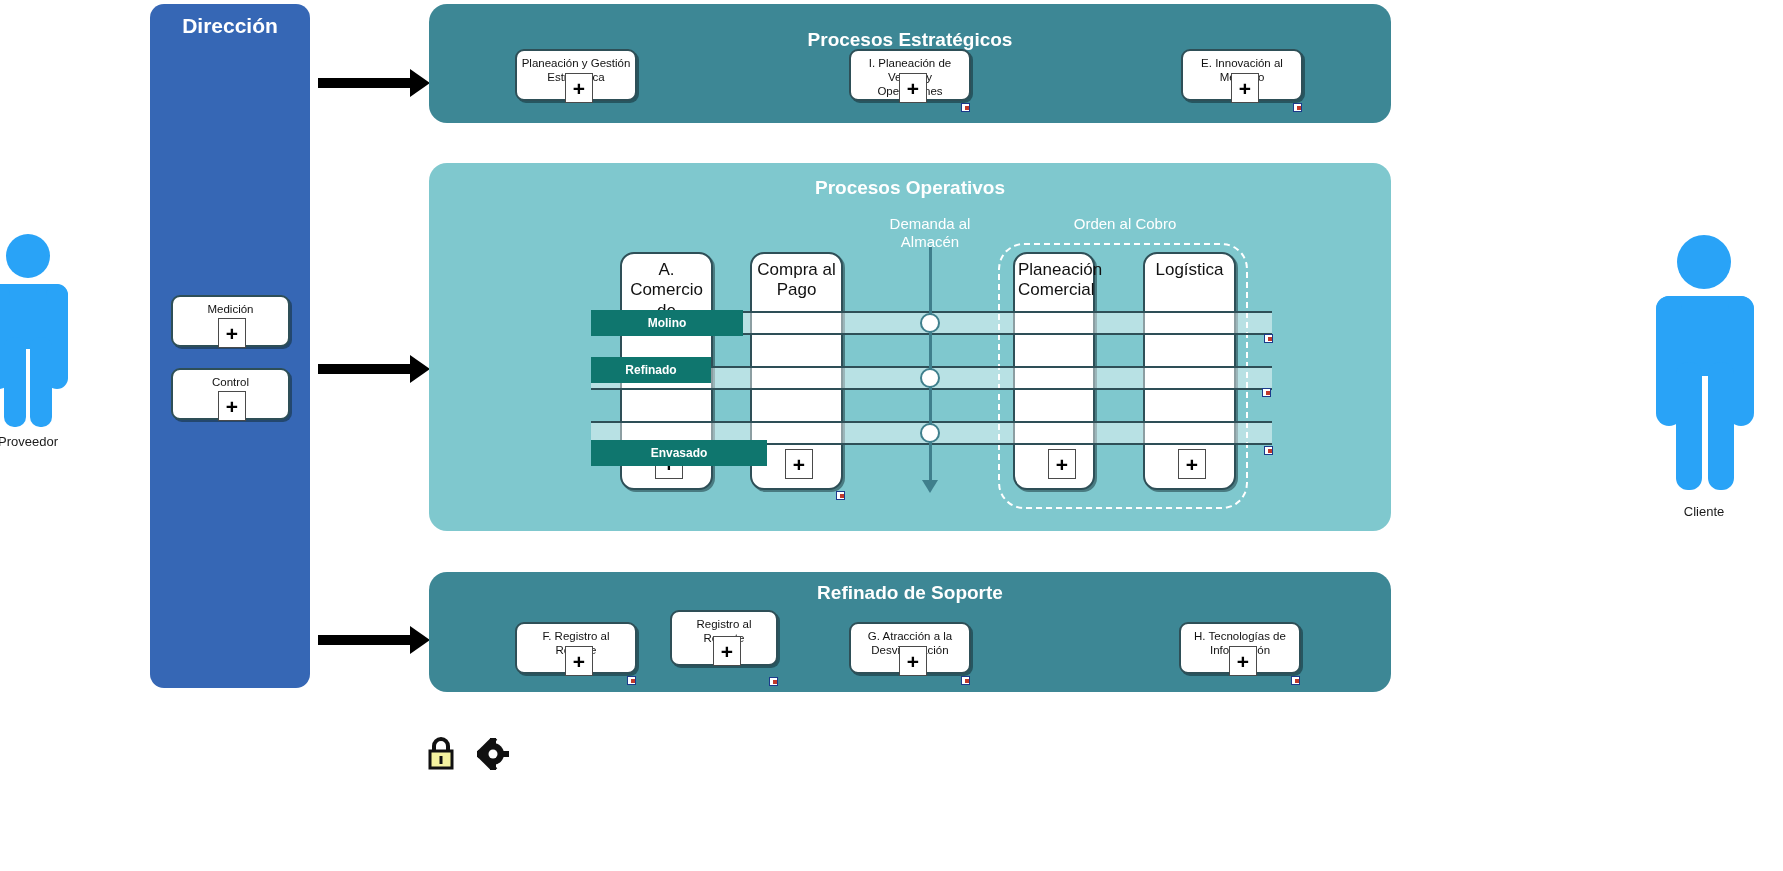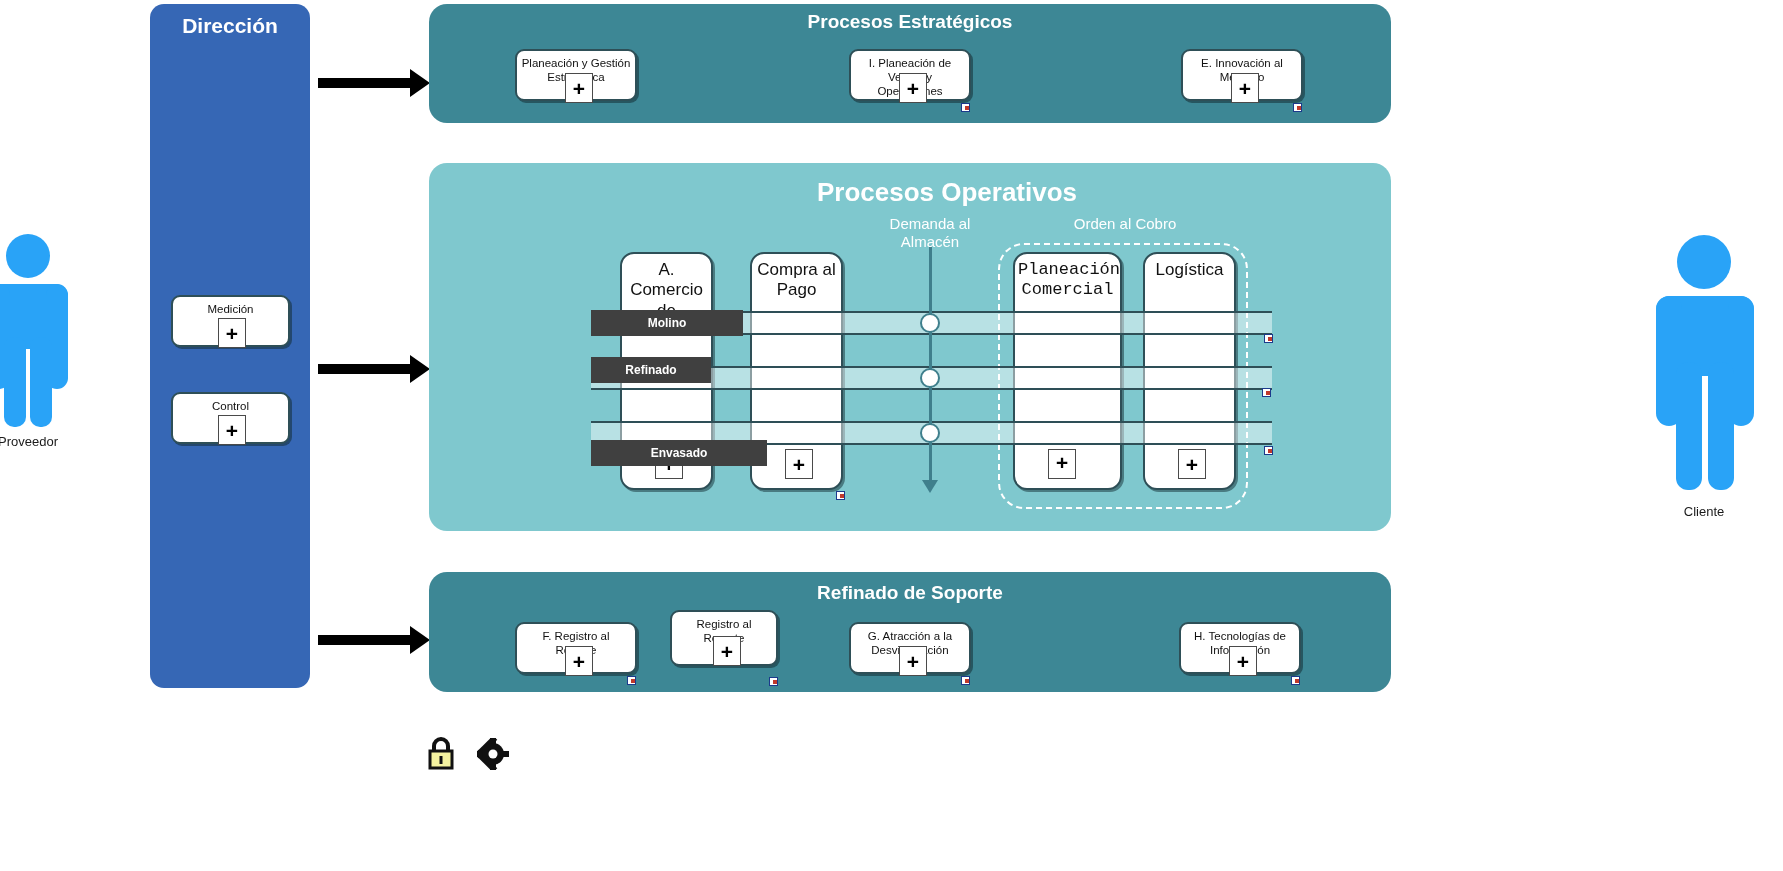--- a/index.html
+++ b/index.html
@@ -50,21 +50,21 @@
   .col{position:absolute;background:#ffffff;border:2px solid #2e4f57;
        border-radius:14px;box-sizing:border-box;
        box-shadow:2px 2px 0 rgba(20,45,52,.5);}
   .col-title{position:absolute;left:3px;right:3px;top:6px;text-align:center;
        font-size:17px;color:#111111;line-height:1.2;}
 
   
   .lane-strip{position:absolute;height:24px;background:rgba(255,255,255,.45);
        border-top:2px solid #2e4f57;border-bottom:2px solid #2e4f57;
        box-sizing:border-box;}
-  .lane-label{position:absolute;height:26px;background:#404040;
+  .lane-label{position:absolute;height:26px;background:#0f766e;
        display:flex;align-items:center;justify-content:center;
        color:#ffffff;font-size:12px;font-weight:bold;box-sizing:border-box;}
 
   
   .vline{position:absolute;width:3px;background:#3f7f8c;}
   .vhead{position:absolute;width:0;height:0;
        border-top:13px solid #3f7f8c;
        border-left:8px solid transparent;border-right:8px solid transparent;}
   .vdot{position:absolute;width:20px;height:20px;border-radius:50%;
        background:#ffffff;border:2px solid #3f7f8c;box-sizing:border-box;}
@@ -105,71 +105,71 @@
 
 <div class="direccion">
   <div class="direccion-title">Dirección</div>
 </div>
 
 <div class="card" style="left:171px;top:295px;width:119px;height:52px;">
   <div class="card-title">Medición</div>
   <div class="plus" style="left:45px;top:21px;">+</div>
 </div>
 
-<div class="card" style="left:171px;top:392px;width:119px;height:52px;">
+<div class="card" style="left:171px;top:368px;width:119px;height:52px;">
   <div class="card-title">Control</div>
   <div class="plus" style="left:45px;top:21px;">+</div>
 </div>
 
 <div class="bigarrow" style="left:318px;top:78px;width:92px;"></div>
 <div class="bigarrow" style="left:318px;top:364px;width:92px;"></div>
 <div class="bigarrow" style="left:318px;top:635px;width:92px;"></div>
 
 <div class="band band-estrat" style="left:429px;top:4px;width:962px;height:119px;">
-  <div class="band-title" style="top:7px;font-size:19px;">Procesos Estratégicos</div>
+  <div class="band-title" style="top:25px;font-size:19px;">Procesos Estratégicos</div>
 </div>
 
 <div class="card" style="left:515px;top:49px;width:122px;height:52px;">
   <div class="card-title">Planeación y Gestión Estratégica</div>
   <div class="plus" style="left:48px;top:22px;">+</div>
 </div>
 
 <div class="card" style="left:849px;top:49px;width:122px;height:52px;">
   <div class="card-title">I. Planeación de Ventas y Operaciones</div>
   <div class="plus" style="left:48px;top:22px;">+</div>
 </div>
 <div class="handle" style="left:961px;top:103px;"></div>
 
 <div class="card" style="left:1181px;top:49px;width:122px;height:52px;">
   <div class="card-title">E. Innovación al Mercado</div>
   <div class="plus" style="left:48px;top:22px;">+</div>
 </div>
 <div class="handle" style="left:1293px;top:103px;"></div>
 
 <div class="band band-oper" style="left:429px;top:163px;width:962px;height:368px;">
-  <div class="band-title" style="top:14px;font-size:26px;padding-left:37px;">Procesos Operativos</div>
+  <div class="band-title" style="top:14px;font-size:19px;">Procesos Operativos</div>
 </div>
 
 <div class="group-label" style="left:862px;top:215px;width:136px;">Demanda al Almacén</div>
 <div class="group-label" style="left:1052px;top:215px;width:146px;">Orden al Cobro</div>
 
 <div class="dashgroup" style="left:998px;top:243px;width:250px;height:266px;"></div>
 
 <div class="col" style="left:620px;top:252px;width:93px;height:238px;">
   <div class="col-title">A. Comercio de Commodities</div>
   <div class="plus" style="left:33px;top:195px;">+</div>
 </div>
 
 <div class="col" style="left:750px;top:252px;width:93px;height:238px;">
   <div class="col-title">Compra al Pago</div>
   <div class="plus" style="left:33px;top:195px;">+</div>
 </div>
 <div class="handle" style="left:836px;top:491px;"></div>
 
-<div class="col" style="left:1013px;top:252px;width:109px;height:238px;font-family:Liberation Mono, monospace;">
+<div class="col" style="left:1013px;top:252px;width:82px;height:238px;">
   <div class="col-title">Planeación Comercial</div>
   <div class="plus" style="left:33px;top:195px;">+</div>
 </div>
 
 <div class="col" style="left:1143px;top:252px;width:93px;height:238px;">
   <div class="col-title">Logística</div>
   <div class="plus" style="left:33px;top:195px;">+</div>
 </div>
 
 <div class="lane-strip" style="left:591px;top:311px;width:681px;"></div>

